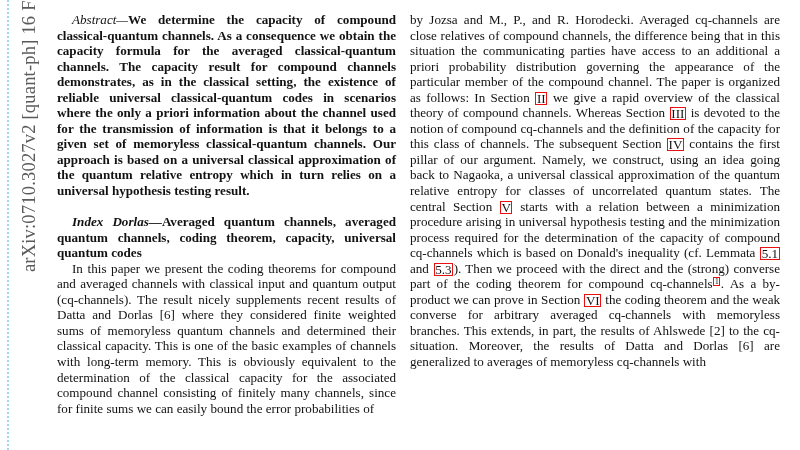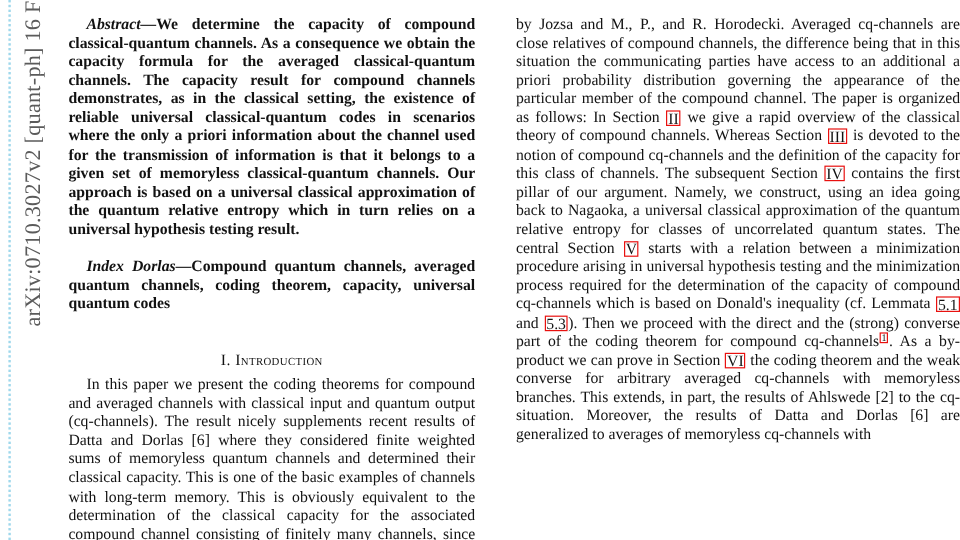--- a/index.html
+++ b/index.html
@@ -54,32 +54,32 @@
     line-height: 15.55px;
     text-align: justify;
     text-justify: inter-word;
     hyphens: manual;
   }
   .col-left {
     left: 57px;
     width: 339px;
   }
   .col-right {
-    left: 430px;
+    left: 410px;
     width: 370px;
   }
 
   p { margin: 0; }
 
   .abstract {
     font-weight: bold;
     text-align: justify;
   }
   .abstract .lead {
-    font-weight: bold;
+    font-weight: normal;
     font-style: italic;
   }
   .indent { text-indent: 15px; }
 
   .index-terms {
     font-weight: bold;
     margin-top: 15.5px;
     text-align: justify;
   }
   .index-terms .lead {
@@ -127,24 +127,22 @@
 <div id="page">
 
   <div class="margin-rule"></div>
 
   <div class="arxiv-stamp">arXiv:0710.3027v2  [quant-ph]  16 Feb</div>
 
   <div class="col col-left">
 
     <p class="abstract indent"><span class="lead">Abstract—</span><span>We determine the capacity of compound classical-quantum channels. As a consequence we obtain the capacity formula for the averaged classical-quantum channels. The capacity result for compound channels demonstrates, as in the classical setting, the existence of reliable universal classical-quantum codes in scenarios where the only a priori information about the channel used for the transmission of information is that it belongs to a given set of memoryless classical-quantum channels. Our approach is based on a universal classical approximation of the quantum relative entropy which in turn relies on a universal hypothesis testing result.</span></p>
 
-    <p class="index-terms indent"><span class="lead">Index Dorlas—</span><span>Compound quantum channels, averaged quantum channels, coding theorem, capacity, universal quantum codes</span></p>
+    <p class="index-terms indent"><span class="lead">Index Dorlas—</span><span>Averaged quantum channels, averaged quantum channels, coding theorem, capacity, universal quantum codes</span></p>
 
-    <div class="section-head"><span class="numeral">I.</span>
-      <span>Introduction</span></div>
 
     <p class="body-text indent"><span>In this paper we present the coding theorems for compound and averaged channels with classical input and quantum output (cq-channels). The result nicely supplements recent results of Datta and Dorlas [6] where they considered finite weighted sums of memoryless quantum channels and determined their classical capacity. This is one of the basic examples of channels with long-term memory. This is obviously equivalent to the determination of the classical capacity for the associated compound channel consisting of finitely many channels, since for finite sums we can easily bound the error probabilities of</span></p>
 
   </div>
 
   <div class="col col-right">
 
     <p class="body-text"><span>by Jozsa and M., P., and R. Horodecki. Averaged cq-channels are close relatives of compound channels, the difference being that in this situation the communicating parties have access to an additional a priori probability distribution governing the appearance of the particular member of the compound channel. The paper is organized as follows: In Section </span><a class="ref-link" href="#" style="border-color: rgb(232, 17, 15);">II</a><span> we give a rapid overview of the classical theory of compound channels. Whereas Section </span><a class="ref-link" href="#" style="border-color: rgb(232, 17, 15);">III</a><span> is devoted to the notion of compound cq-channels and the definition of the capacity for this class of channels. The subsequent Section </span><a class="ref-link" href="#" style="border-color: rgb(232, 17, 15);">IV</a><span> contains the first pillar of our argument. Namely, we construct, using an idea going back to Nagaoka, a universal classical approximation of the quantum relative entropy for classes of uncorrelated quantum states. The central Section </span><a class="ref-link" href="#" style="border-color: rgb(232, 17, 15);">V</a><span> starts with a relation between a minimization procedure arising in universal hypothesis testing and the minimization process required for the determination of the capacity of compound cq-channels which is based on Donald's inequality (cf. Lemmata </span><a class="ref-link" href="#" style="border-color: rgb(232, 17, 15);">5.1</a><span> and </span><a class="ref-link" href="#" style="border-color: rgb(232, 17, 15);">5.3</a><span>). Then we proceed with the direct and the (strong) converse part of the coding theorem for compound cq-channels</span><a class="ref-link footnote" href="#" style="border-color: rgb(232, 17, 15);">1</a><span>. As a by-product we can prove in Section </span><a class="ref-link" href="#" style="border-color: rgb(232, 17, 15);">VI</a><span> the coding theorem and the weak converse for arbitrary averaged cq-channels with memoryless branches. This extends, in part, the results of Ahlswede [2] to the cq-situation. Moreover, the results of Datta and Dorlas [6] are generalized to averages of memoryless cq-channels with</span></p>
 
   </div>

